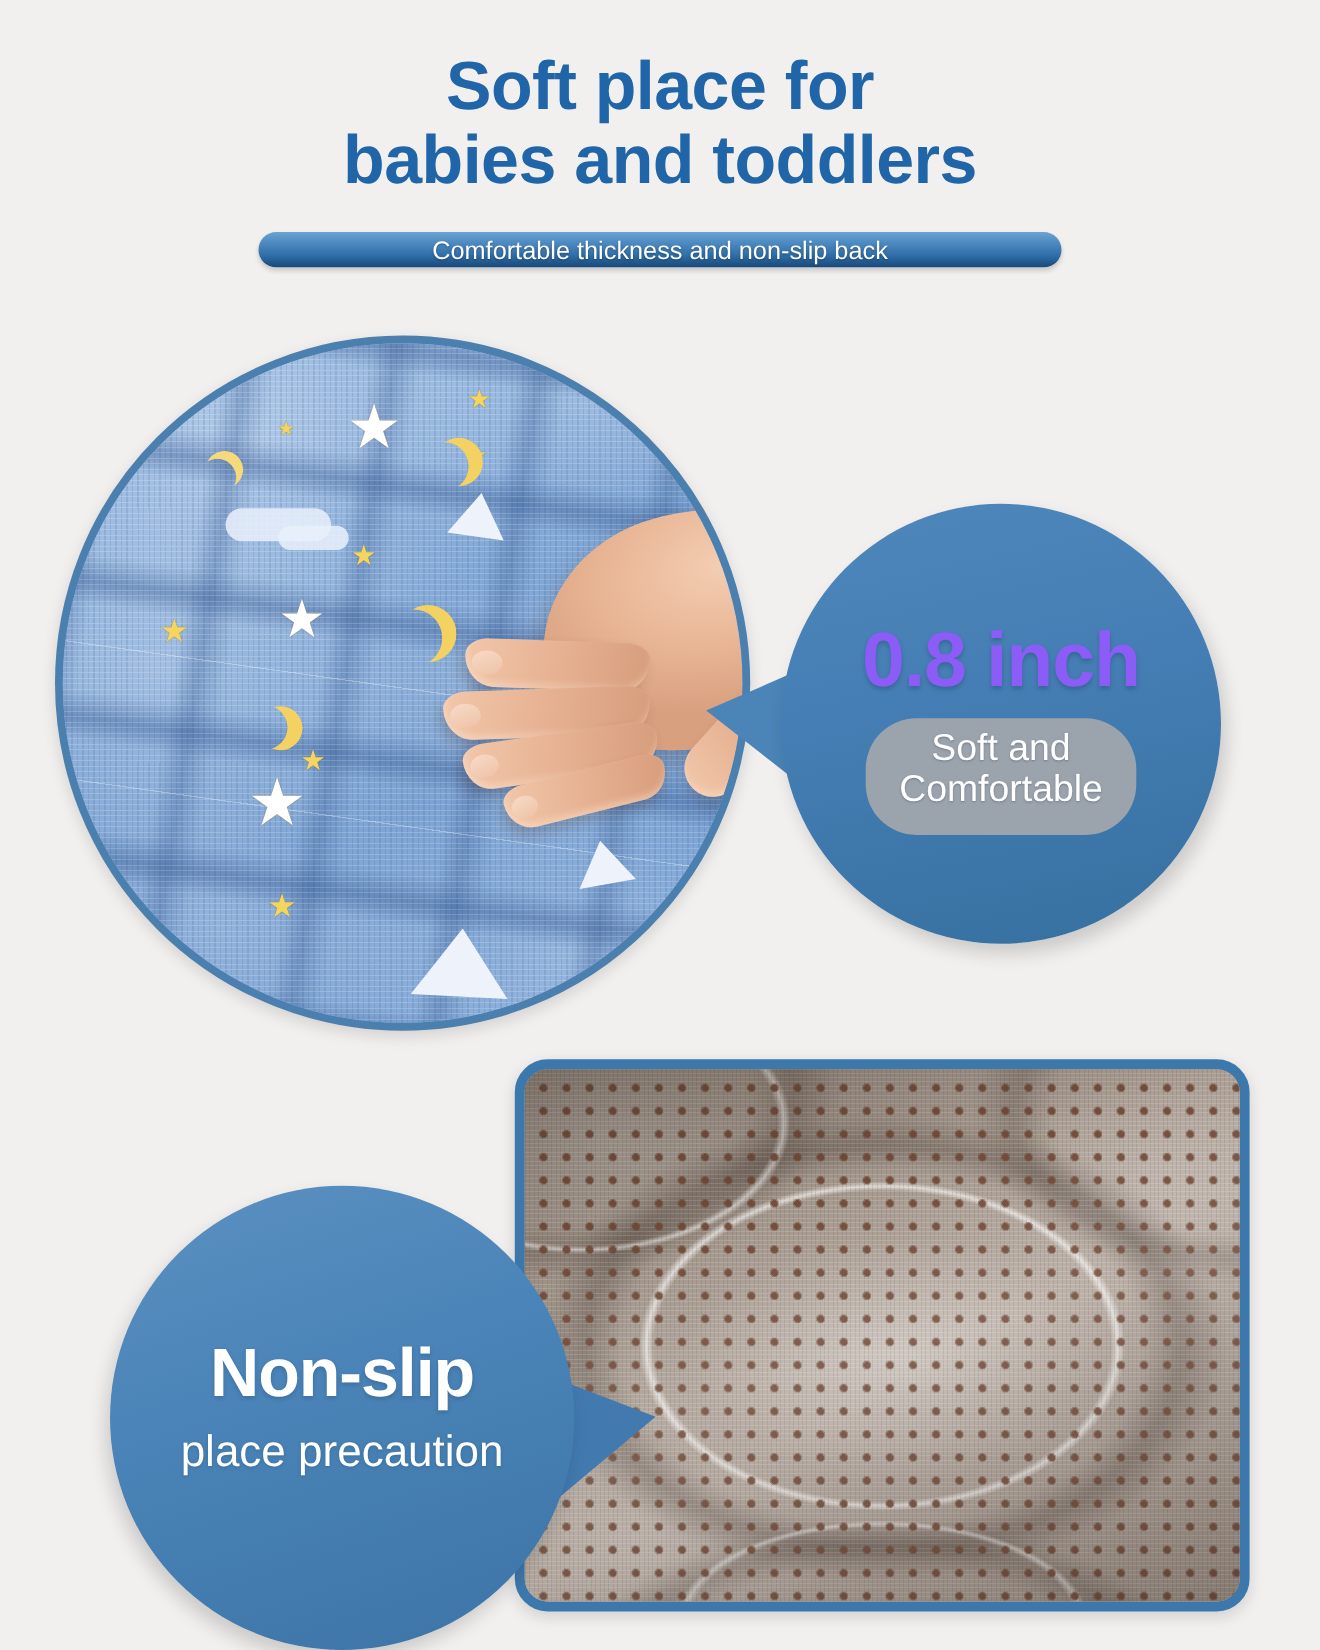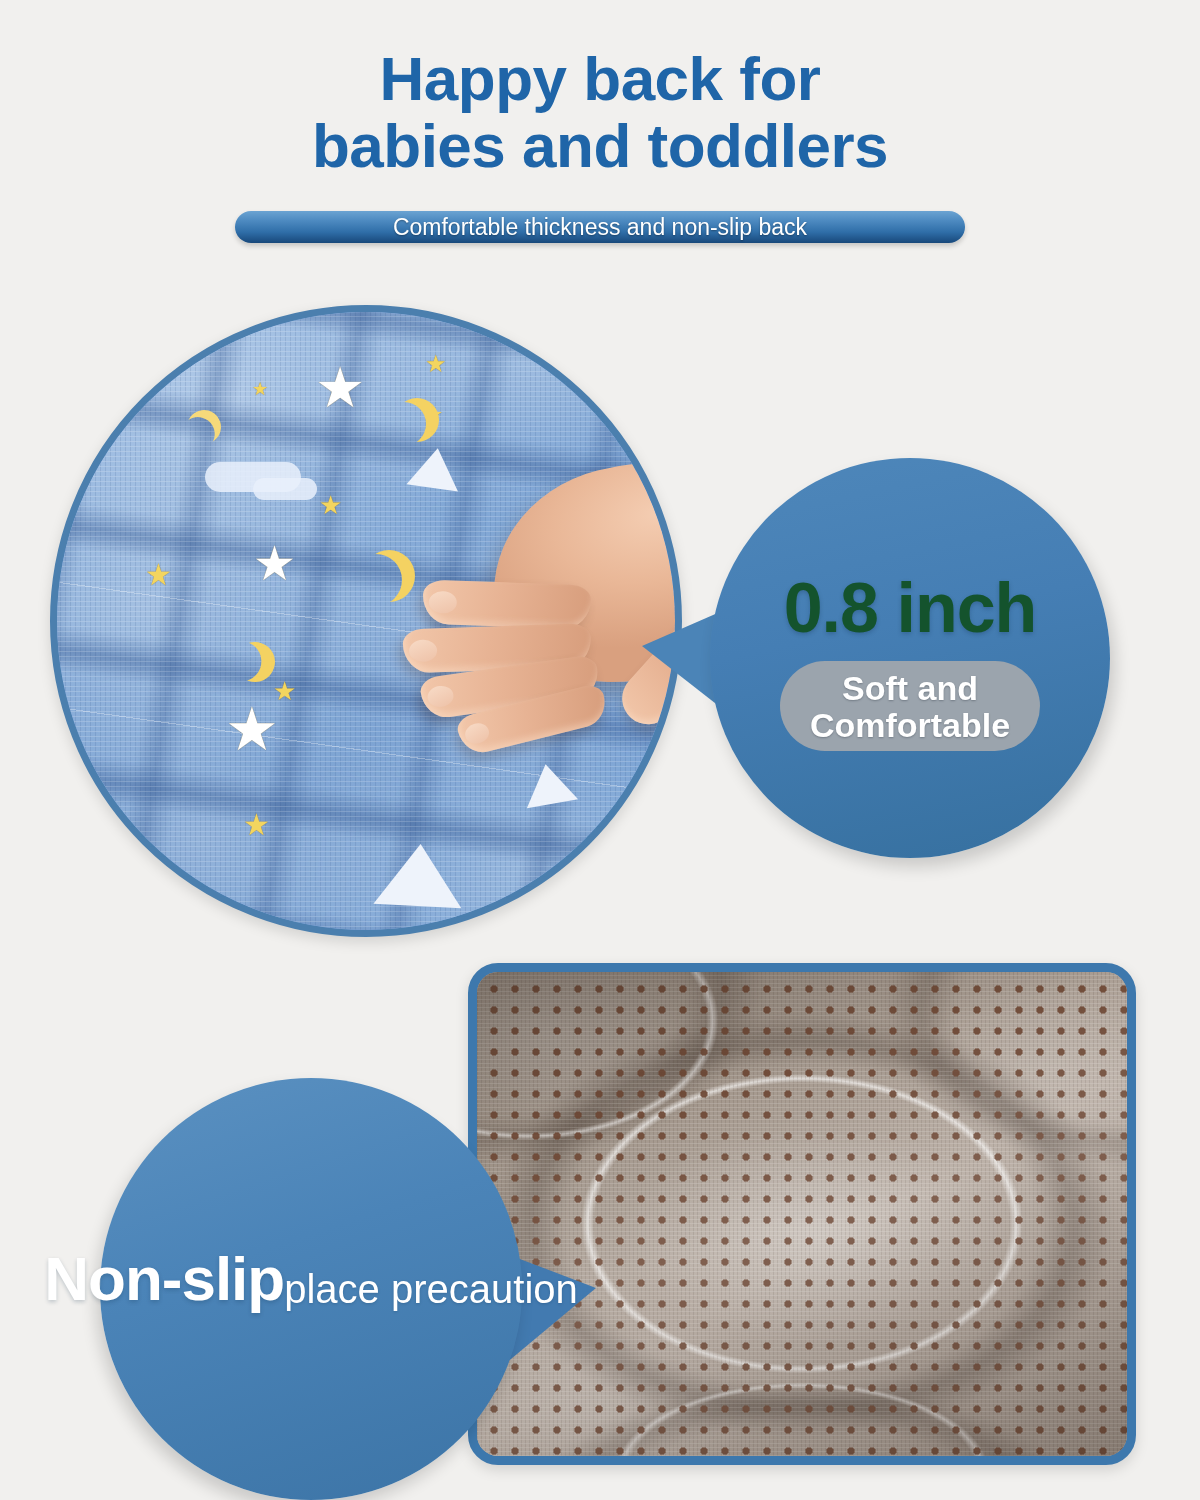--- a/index.html
+++ b/index.html
@@ -199,35 +199,34 @@
     border-bottom:86px solid transparent;
     border-right:110px solid #4b84b7;
   }
   .bubble-thickness .bubble-content {
     position:absolute; inset:0;
     display:flex; flex-direction:column;
     align-items:center; justify-content:center;
     padding-top:8px;
   }
   .thickness-value {
-    color:#14532d;
+    color:#8b5cf6;
     font-size:70px;
     font-weight:bold;
     line-height:1;
     letter-spacing:-1px;
     white-space:nowrap;
     text-shadow:0 2px 4px rgba(10,40,70,.25);
   }
   .soft-pill {
     margin-top:18px;
     background:#9ba4ad;
     border-radius:46px;
-    padding:9px 30px 8px;
+    padding:9px 30px 24px;
     text-align:center;
-    font-weight:bold;
   }
   .soft-pill-text {
     display:block;
     color:#ffffff;
     font-size:34px;
     line-height:1.06;
     white-space:nowrap;
     text-shadow:0 1px 2px rgba(40,50,60,.35);
   }
 
@@ -247,21 +246,21 @@
   .bubble-nonslip .bubble-tail {
     position:absolute;
     right:-74px; top:168px;
     width:0; height:0;
     border-top:42px solid transparent;
     border-bottom:92px solid transparent;
     border-left:110px solid #427ab0;
   }
   .bubble-nonslip .bubble-content {
     position:absolute; inset:0;
-    display:flex; flex-direction:row;
+    display:flex; flex-direction:column;
     align-items:center; justify-content:center;
     padding-bottom:20px;
   }
   .nonslip-title {
     color:#ffffff;
     font-size:62px;
     font-weight:bold;
     line-height:1;
     letter-spacing:-1px;
     white-space:nowrap;
@@ -340,21 +339,21 @@
       linear-gradient(165deg, rgba(40,30,24,.26) 0%, rgba(40,30,24,0) 28%,
                       rgba(255,255,255,.10) 52%, rgba(40,30,24,.20) 100%);
   }
 </style>
 </head>
 <body>
 
 <div id="stage">
 
   <div class="headline">
-    <span class="headline-line">Happy back for</span>
+    <span class="headline-line">Soft place for</span>
     <span class="headline-line">babies and toddlers</span>
   </div>
 
   <div class="subtitle-pill">
     <span class="subtitle-pill-text">Comfortable thickness and non-slip back</span>
   </div>
 
   <div class="photo-circle-wrap">
     <div class="photo-circle">
       <div class="photo-circle-inner">

